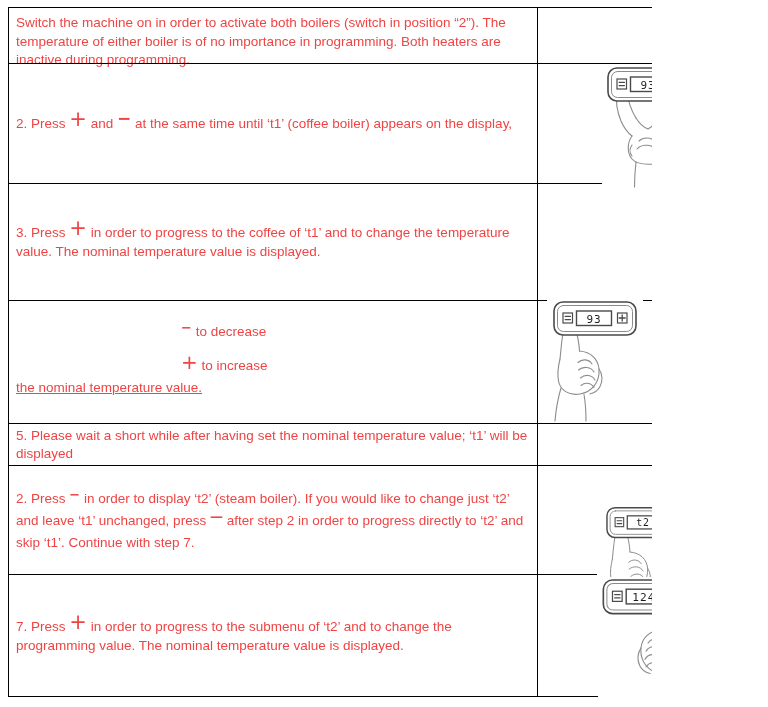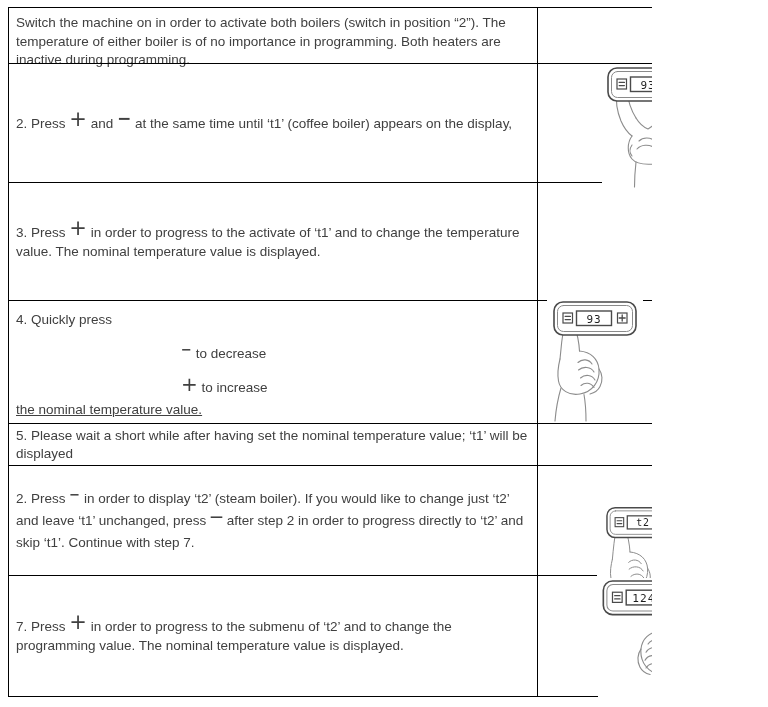--- a/index.html
+++ b/index.html
@@ -1,17 +1,17 @@
 <!DOCTYPE html>
 <html><head>
 <meta charset="utf-8">
 <style>
   html,body{margin:0;padding:0;background:#ffffff;}
   #page{position:relative;width:652px;height:707px;background:#fff;
-        font-family:"Liberation Sans",sans-serif;color:#404040;overflow:hidden;}
+        font-family:"Liberation Sans",sans-serif;color:#ef4444;overflow:hidden;}
   #manual-table{position:absolute;left:8px;top:7px;width:755px;height:690px;
         border:1.6px solid #000;box-sizing:border-box;display:flex;flex-direction:column;}
   .t-row{display:flex;box-sizing:border-box;border-top:1.4px solid #000;}
   .t-row:first-child{border-top:none;}
   .cell-l{width:529px;box-sizing:border-box;border-right:1.4px solid #000;
         padding:6px 8px 4px 7px;font-size:13.5px;line-height:18.5px;}
   .cell-r{flex:1;position:relative;box-sizing:border-box;}
   .cell-r.split{display:flex;}
   .subcell{position:relative;box-sizing:border-box;}
   .subcell.first{width:116px;border-right:1.4px solid #000;}
@@ -103,28 +103,27 @@
             <use href="#device"></use>
             <text class="display-text" x="45" y="23.5" text-anchor="middle">93</text>
           </svg>
         </div>
       </div>
     </div>
 
     <div class="t-row" style="height:118px;">
       <div class="cell-l vcenter">
         <div>
-          <span>3. Press </span><span class="sym-plus">+</span><span> in order to progress to the activate of ‘t1’ and to change the temperature value. The nominal temperature value is displayed.</span>
+          <span>3. Press </span><span class="sym-plus">+</span><span> in order to progress to the coffee of ‘t1’ and to change the temperature value. The nominal temperature value is displayed.</span>
         </div>
       </div>
     </div>
 
     <div class="t-row" style="height:123px;">
       <div class="cell-l">
-        <div style="margin-top:4px;">4. Quickly press</div>
         <div class="indent-line gap-a">
           <span class="sym-minus-sm">−</span><span> to decrease</span>
         </div>
         <div class="indent-line gap-b">
           <span class="sym-plus-md">+</span><span> to increase</span>
         </div>
         <div class="gap-c">the nominal temperature value.</div>
       </div>
       <div class="cell-r split">
         <div class="subcell first">

